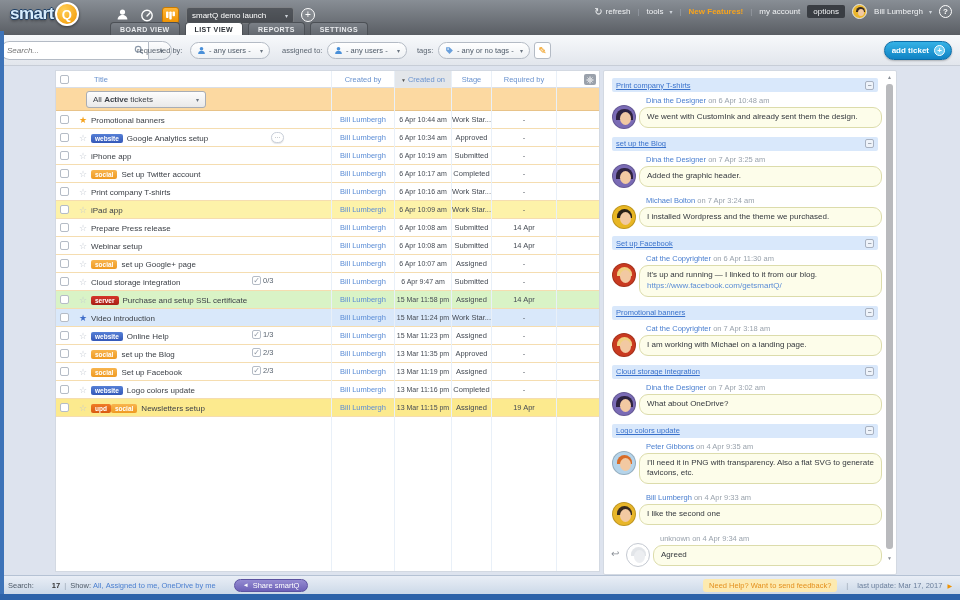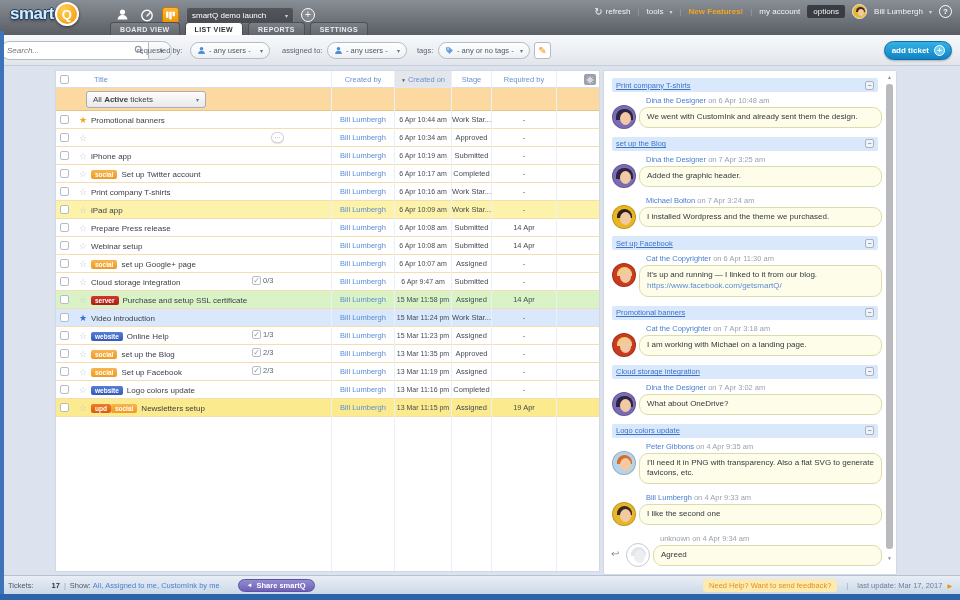--- a/index.html
+++ b/index.html
@@ -168,21 +168,21 @@
 
   
   .footer { position:absolute; left:0; bottom:6px; width:960px; height:19px;
             background:linear-gradient(#e9eef6,#ccd9e8); border-top:1px solid #b5c2d4; z-index:30;
             display:flex; align-items:center; padding:0 8px; color:#4e5a68; font-size:7.5px; }
   .footer a { color:#4a7fd0; text-decoration:none; cursor:pointer; }
   .footer .sep { color:#9aa6b4; margin:0 4px; }
   .f-count { font-weight:bold; color:#333; margin-left:18px; }
   .share-btn { margin-left:18px; height:13px; border-radius:7px; padding:0 8px;
                background:linear-gradient(#948bd1,#6e62b8); border:1px solid #5c52a0; color:#fff;
-               font-weight:bold; font-size:7.5px; display:flex; align-items:center; gap:4px; cursor:pointer; }
+               font-weight:normal; font-size:7.5px; display:flex; align-items:center; gap:4px; cursor:pointer; }
   .share-btn .mega { font-size:6px; }
   .f-right { margin-left:auto; display:flex; align-items:center; gap:5px; }
   .help-pill { background:#fdeab0; border-radius:3px; padding:2px 6px; color:#e3901e; cursor:pointer; }
   .last-upd { color:#6b7f9c; cursor:pointer; }
   .f-arrow { color:#ef9200; font-size:6px; }
 </style>
 </head>
 <body>
 
 <div class="topbar">
@@ -337,20 +337,24 @@
         </span>
 
     <span class="c-creator">Bill Lumbergh</span>
     <span class="c-created">6 Apr 10:44 am</span>
     <span class="c-stage">Work Star...</span>
     <span class="c-req">-</span>
   </div>
       <div class="trow">
     <span class="cbx cell-cb"></span>
     <span class="star">☆</span>
+    <span class="cell-title">
+          <span class="badges"><span class="badge b-website">website</span></span>
+          <span class="t-text">Google Analytics setup</span>
+        </span>
 
     <span class="dots">...</span>
     <span class="c-creator">Bill Lumbergh</span>
     <span class="c-created">6 Apr 10:34 am</span>
     <span class="c-stage">Approved</span>
     <span class="c-req">-</span>
   </div>
       <div class="trow">
     <span class="cbx cell-cb"></span>
     <span class="star">☆</span>
@@ -733,27 +737,27 @@
       </div>
     </div>
   <div class="c-scrollbar">
     <span class="sb-arrow" style="top:0">▲</span>
     <span class="sb-thumb"></span>
     <span class="sb-arrow" style="bottom:10px">▼</span>
   </div>
 </div>
 
 <div class="footer">
-  <span>Tickets:</span>
+  <span>Search:</span>
   <span class="f-count">17</span>
   <span class="sep">|</span>
   <span>Show:</span>&nbsp;
   <a>All,</a>&nbsp;
   <a>Assigned to me,</a>&nbsp;
-  <a>CustomInk by me</a>
+  <a>OneDrive by me</a>
   <span class="share-btn">
     <span class="mega">◄</span>
     <span>Share smartQ</span>
   </span>
   <span class="f-right">
     <span class="help-pill">Need Help? Want to send feedback?</span>
     <span class="sep">|</span>
     <span class="last-upd">last update: Mar 17, 2017</span>
     <span class="f-arrow">▶</span>
   </span>

